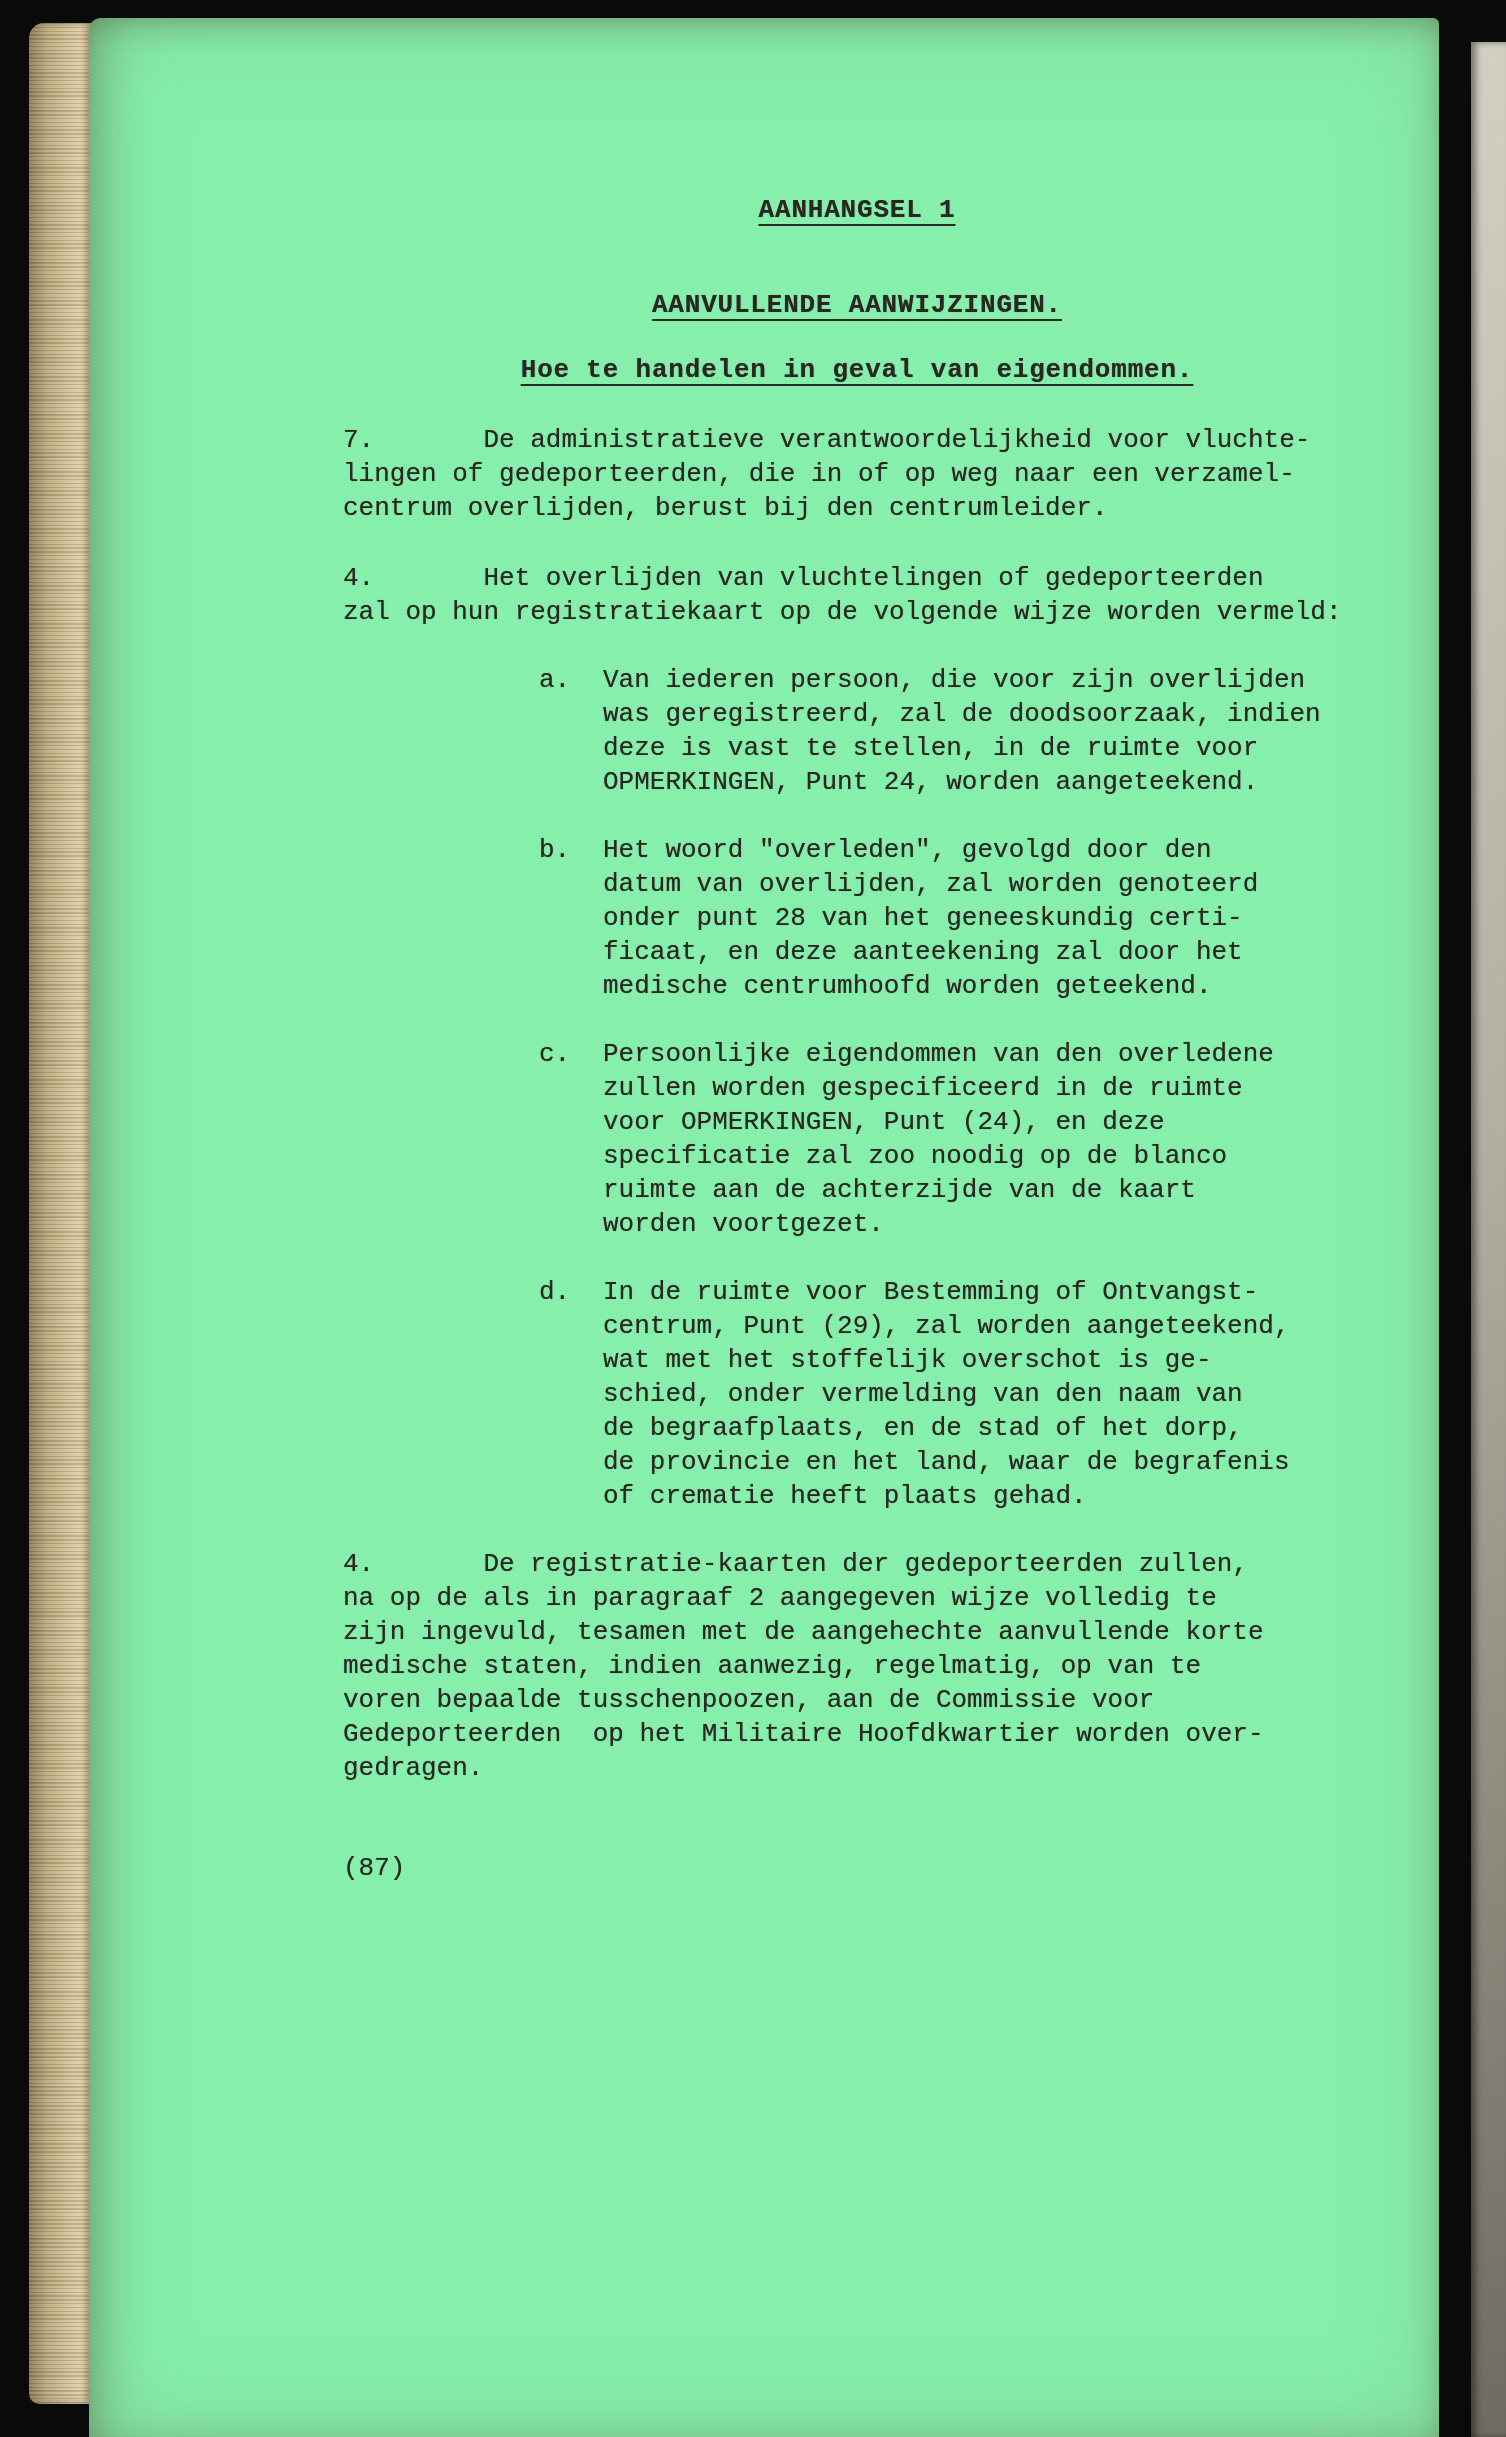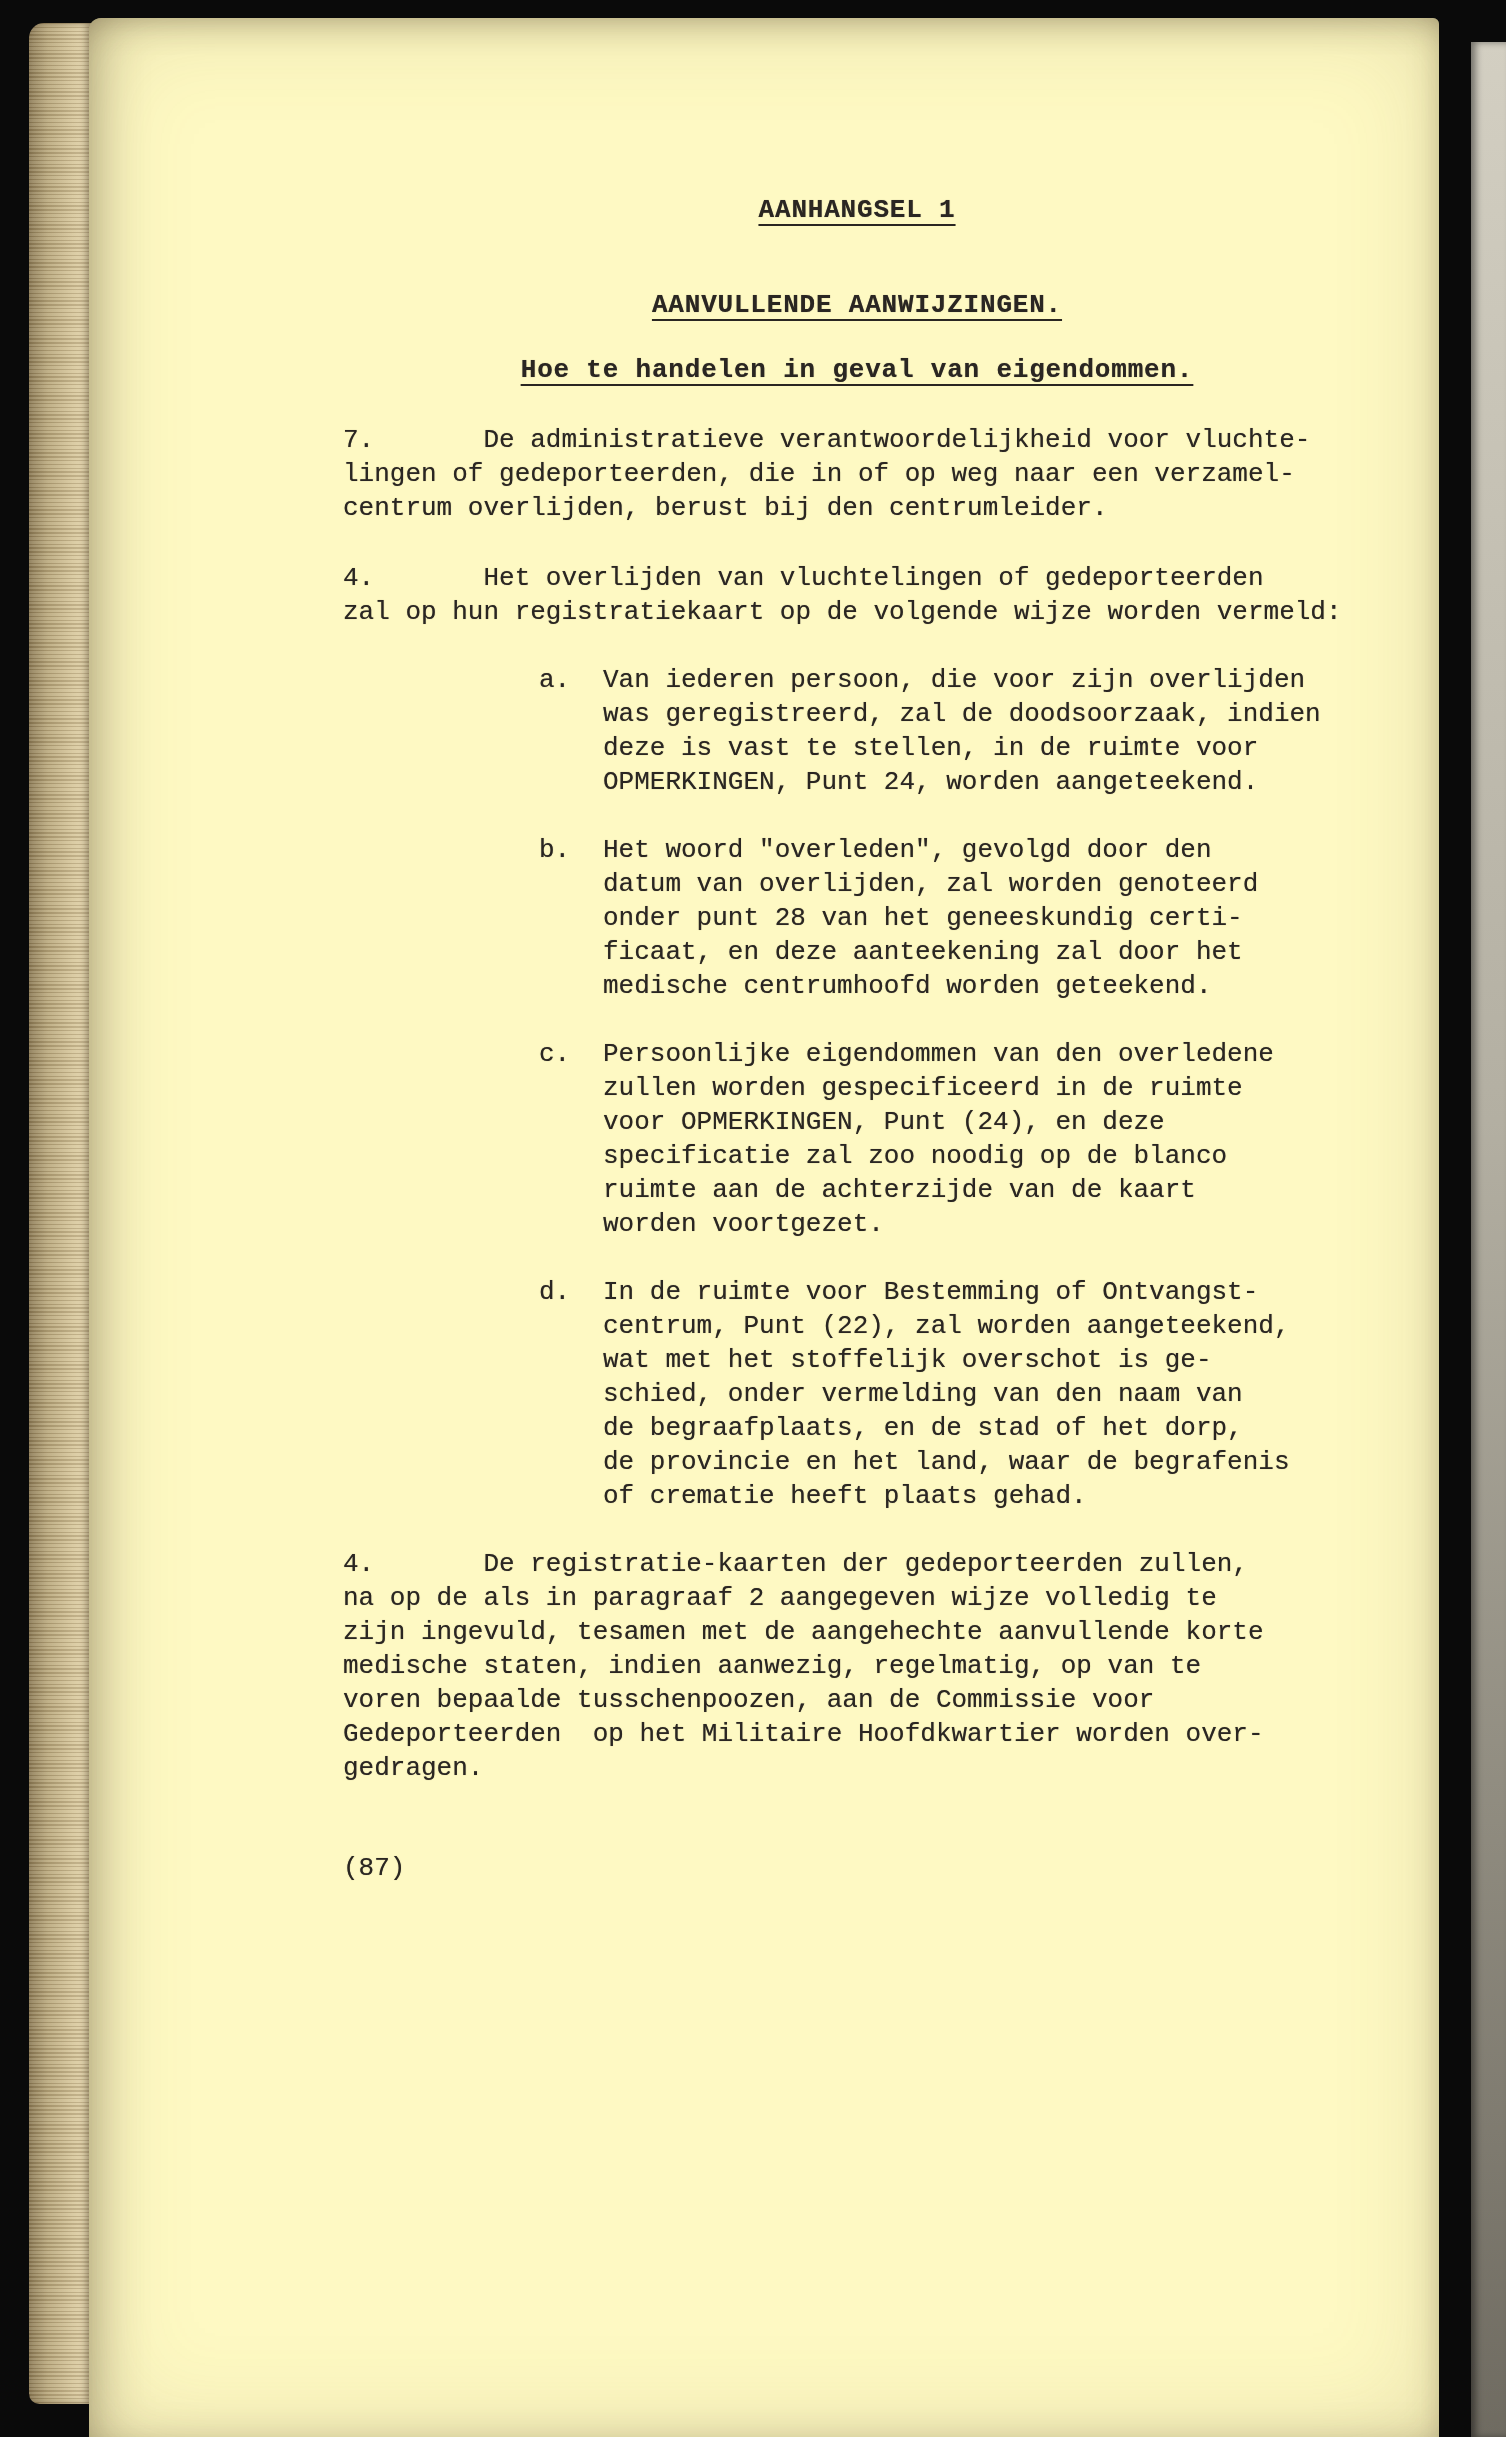--- a/index.html
+++ b/index.html
@@ -30,21 +30,21 @@
       linear-gradient(90deg, #8d7c58 0%, #b9a87e 30%, #d6c69c 70%, #e3d5ae 100%);
     box-shadow: inset -4.5px 0 7.5px rgba(60,45,20,0.45);
   }
   
   .page {
     position: absolute;
     left: 89px;
     top: 18px;
     width: 1350px;
     height: 2420px;
-    background: #fef9c3;
+    background: #86efac;
     border-radius: 12px 6px 0 0;
     box-shadow:
       inset 0 0 105px rgba(120,100,60,0.20),
       inset 25.6px 0 53px -22.6px rgba(60,45,25,0.38),
       inset -15px 0 38px -22.6px rgba(60,45,25,0.28),
       inset 0 19.6px 38px -22.6px rgba(60,45,25,0.30);
   }
   
   .next-page-sliver {
     position: absolute;
@@ -148,21 +148,21 @@
 zullen worden gespecificeerd in de ruimte
 voor OPMERKINGEN, Punt (24), en deze
 specificatie zal zoo noodig op de blanco
 ruimte aan de achterzijde van de kaart
 worden voortgezet.</span>
       </div>
 
       <div class="subitem">
         <span class="subitem-label">d.</span>
         <span class="subitem-text">In de ruimte voor Bestemming of Ontvangst-
-centrum, Punt (22), zal worden aangeteekend,
+centrum, Punt (29), zal worden aangeteekend,
 wat met het stoffelijk overschot is ge-
 schied, onder vermelding van den naam van
 de begraafplaats, en de stad of het dorp,
 de provincie en het land, waar de begrafenis
 of crematie heeft plaats gehad.</span>
       </div>
 
 
       <p class="para tight">4.       De registratie-kaarten der gedeporteerden zullen,
 na op de als in paragraaf 2 aangegeven wijze volledig te

